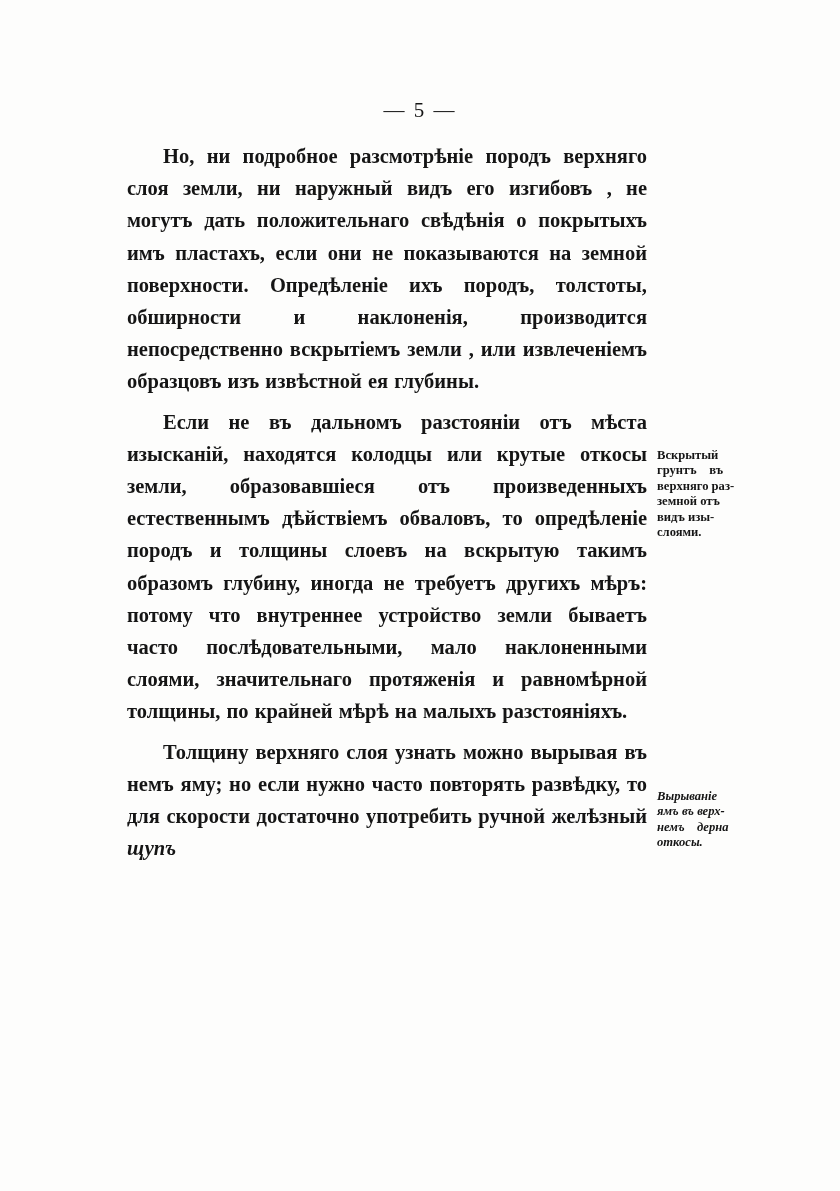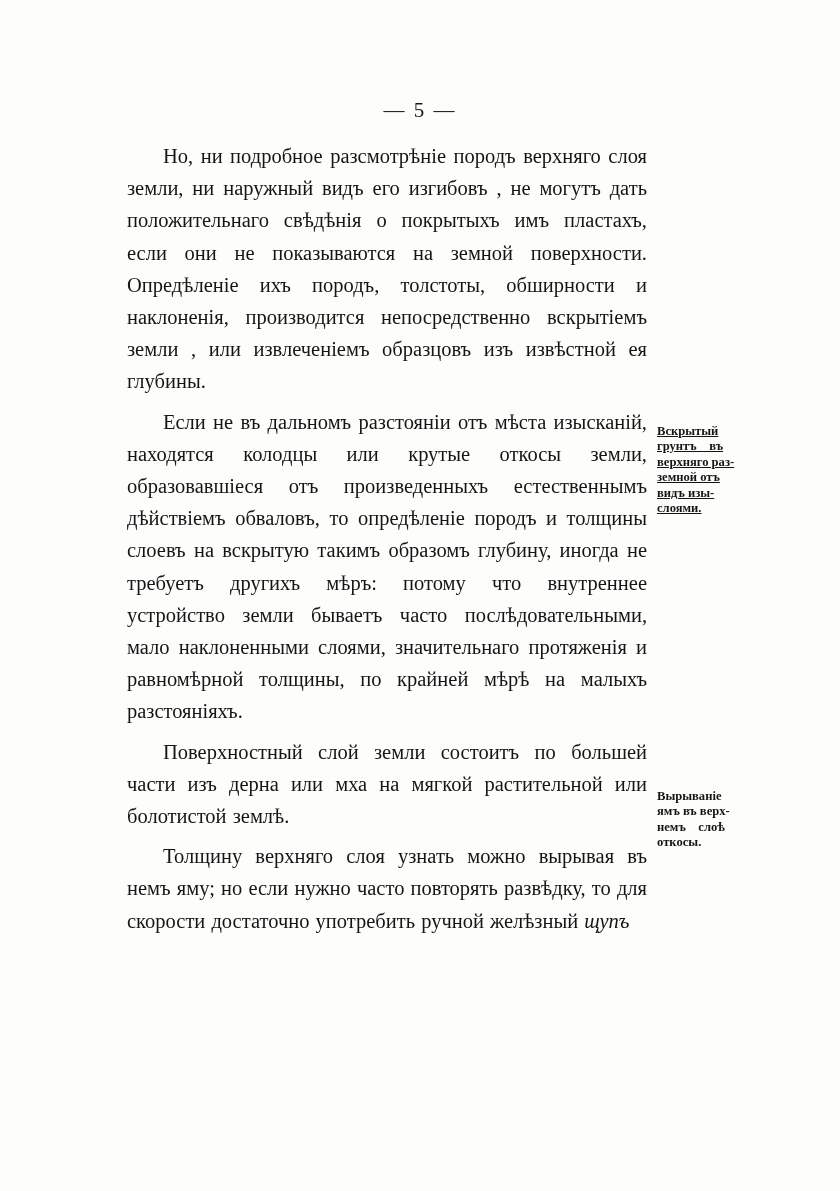--- a/index.html
+++ b/index.html
@@ -24,20 +24,21 @@
     text-align: center;
     font-size: 21px;
     letter-spacing: 2px;
     color: #141414;
   }
   .body-column {
     position: absolute;
     top: 140px;
     left: 127px;
     width: 520px;
+    font-weight: bold;
   }
   .para {
     margin: 0 0 8px 0;
     font-size: 20.5px;
     line-height: 32.2px;
     text-align: justify;
     text-justify: inter-word;
     text-indent: 36px;
     color: #151515;
     word-spacing: 1px;
@@ -51,50 +52,49 @@
   .margin-note {
     position: absolute;
     width: 92px;
     font-size: 12.6px;
     line-height: 15.4px;
     font-weight: bold;
     text-align: justify;
     color: #151515;
     font-family: "Liberation Serif", "DejaVu Serif", serif;
   }
-  #note-1 { left: 657px; top: 424px; text-decoration: underline; }
-  #note-2 { left: 657px; top: 789px; }
+  #note-1 { left: 657px; top: 448px; }
+  #note-2 { left: 657px; top: 789px; font-style: italic; }
   .note-line {
     display: block;
     white-space: pre;
   }
 </style>
 </head>
 <body>
 
 <div class="page">
 
   <div class="page-number">— 5 —</div>
 
   <div class="body-column">
     <p class="para">Но, ни подробное разсмотрѣніе породъ верхняго слоя земли, ни наружный видъ его изгибовъ , не могутъ дать положительнаго свѣдѣнія о покрытыхъ имъ пластахъ, если они не показываются на земной поверхности. Опредѣленіе ихъ породъ, толстоты, обширности и наклоненія, производится непосредственно вскрытіемъ земли , или извлеченіемъ образцовъ изъ извѣстной ея глубины.</p>
     <p class="para">Если не въ дальномъ разстояніи отъ мѣста изысканій, находятся колодцы или крутые откосы земли, образовавшіеся отъ произведенныхъ естественнымъ дѣйствіемъ обваловъ, то опредѣленіе породъ и толщины слоевъ на вскрытую такимъ образомъ глубину, иногда не требуетъ другихъ мѣръ: потому что внутреннее устройство земли бываетъ часто послѣдовательными, мало наклоненными слоями, значительнаго протяженія и равномѣрной толщины, по крайней мѣрѣ на малыхъ разстояніяхъ.</p>
-    <p class="para">Поверхностный слой земли состоитъ по большей части изъ дерна или мха на мягкой растительной или болотистой землѣ.</p>
     <p class="para tight"><span>Толщину верхняго слоя узнать можно вырывая въ немъ яму; но если нужно часто повторять развѣдку, то для скорости достаточно употребить ручной желѣзный </span><span class="ital">щупъ</span></p>
   </div>
 
   <div class="margin-note" id="note-1">
     <span class="note-line">Вскрытый</span>
     <span class="note-line">грунтъ    въ</span>
     <span class="note-line">верхняго раз-</span>
     <span class="note-line">земной отъ</span>
     <span class="note-line">видъ изы-</span>
     <span class="note-line">слоями.</span>
   </div>
 
   <div class="margin-note" id="note-2">
     <span class="note-line">Вырываніе</span>
     <span class="note-line">ямъ въ верх-</span>
-    <span class="note-line">немъ    слоѣ</span>
+    <span class="note-line">немъ    дерна</span>
     <span class="note-line">откосы.</span>
   </div>
 
 </div>
 
 </body></html>

